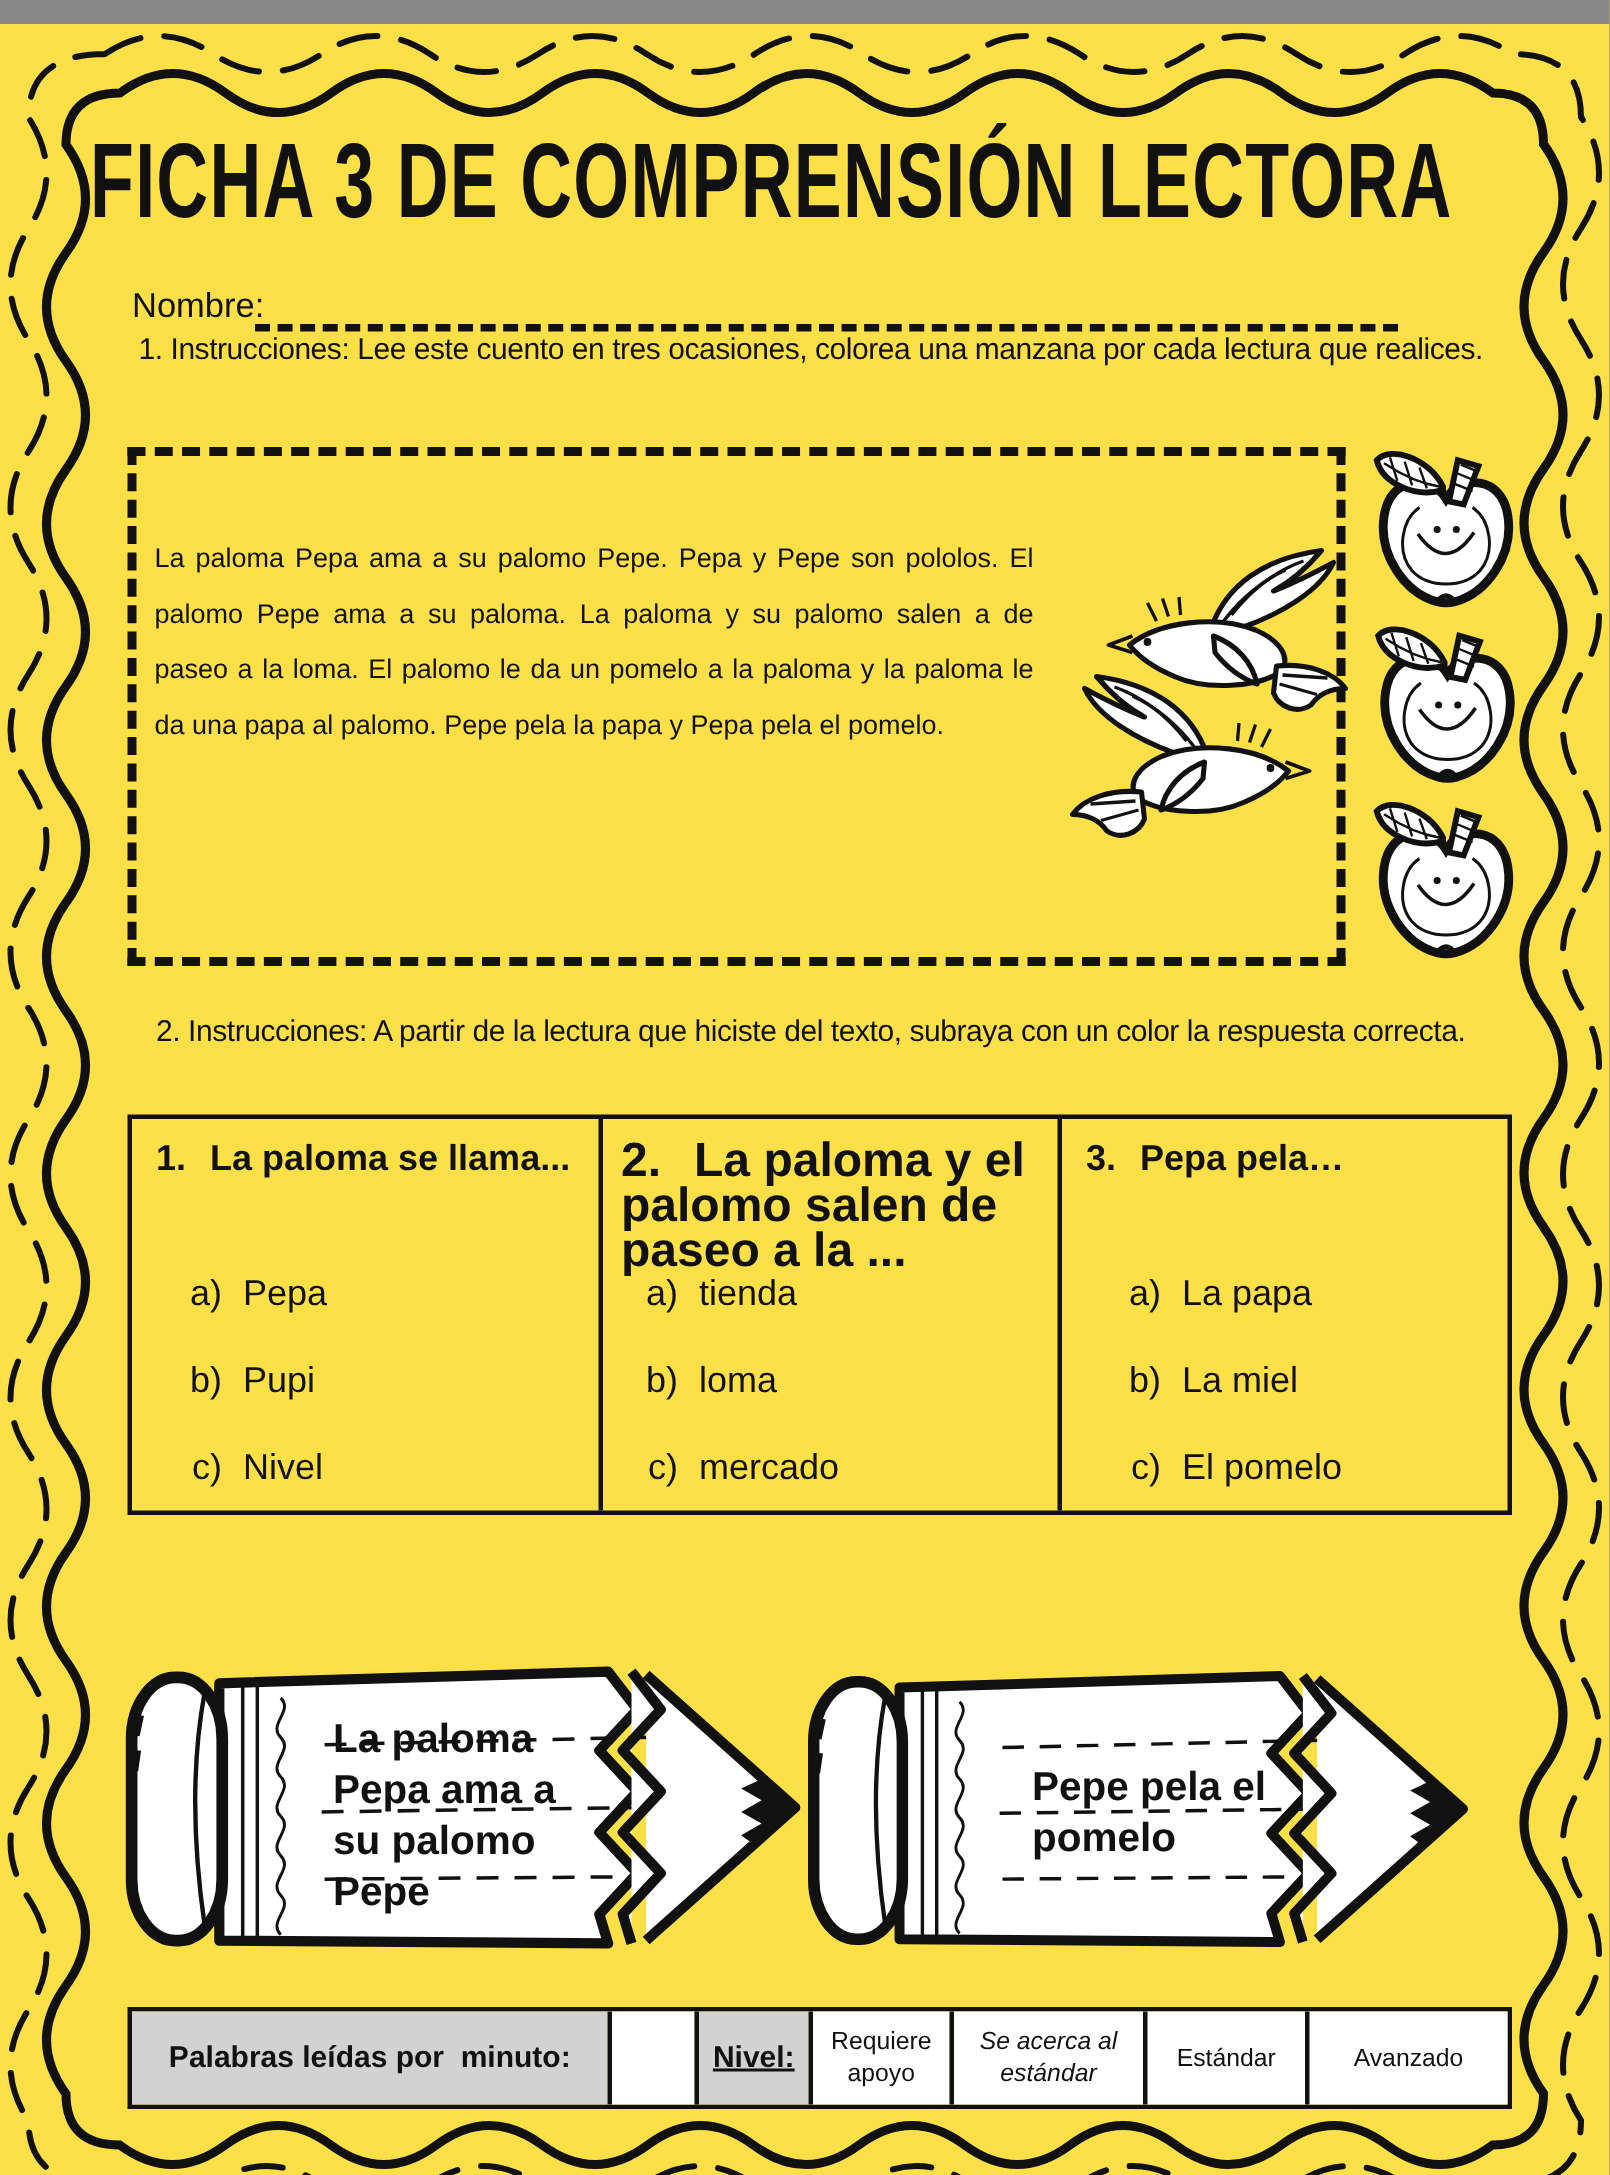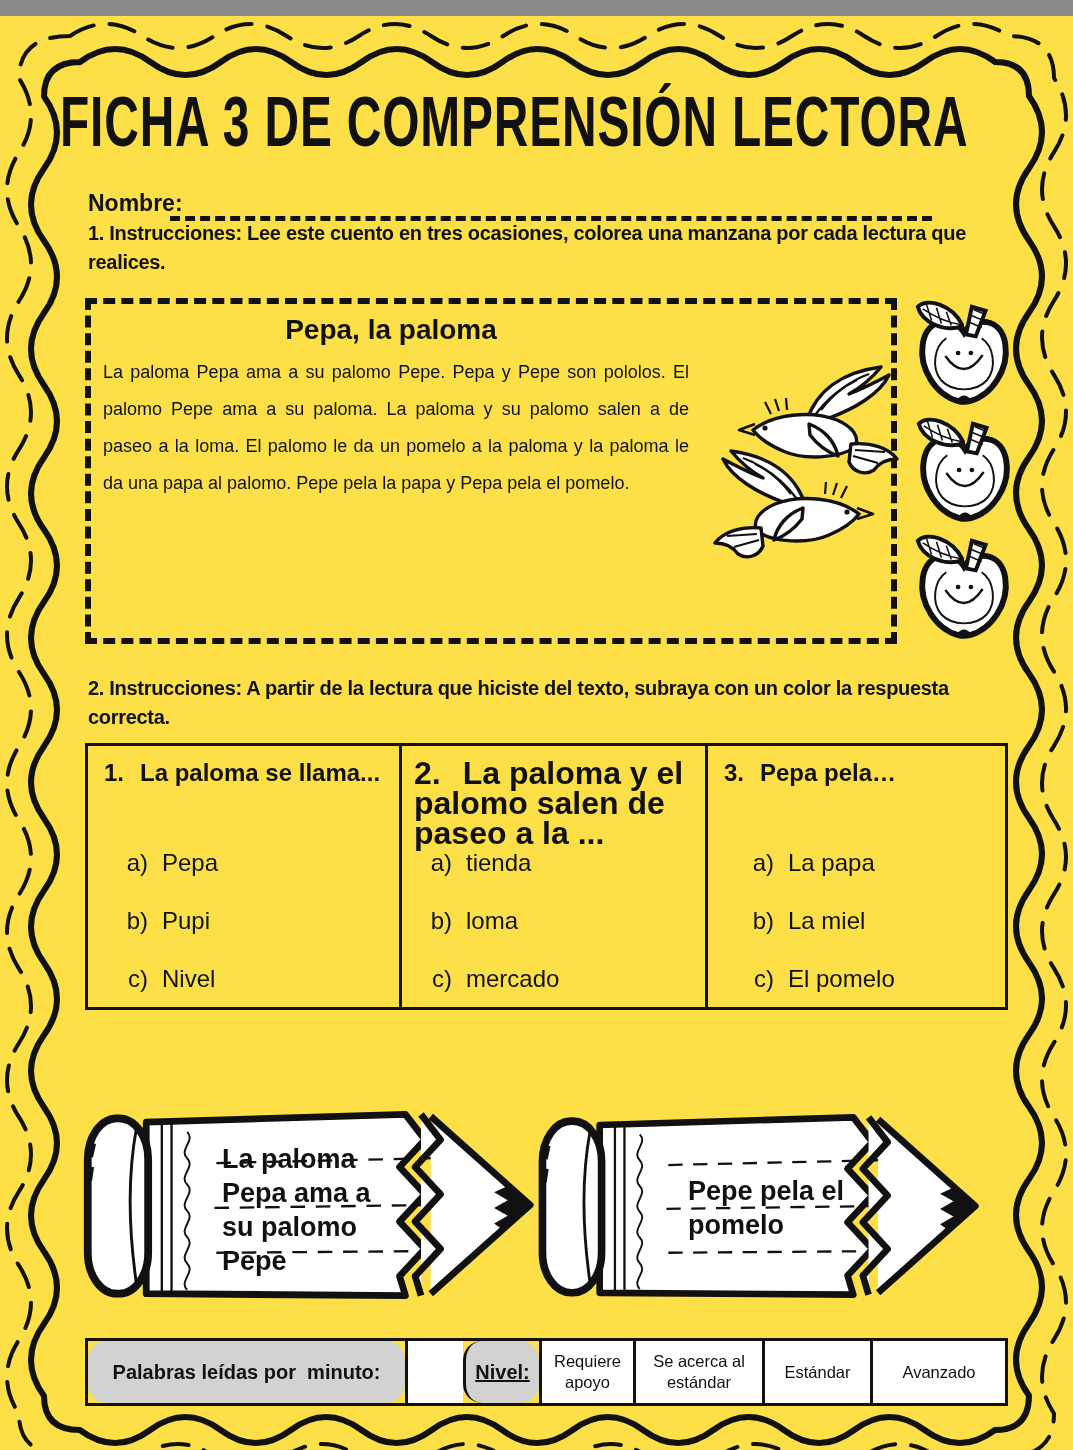--- a/index.html
+++ b/index.html
@@ -8,21 +8,21 @@
     background:#fde047;overflow:hidden;
     font-family:"Liberation Sans",sans-serif;color:#111;
   }
   .abs{position:absolute;}
   
   .title{
     left:60px;top:64px;white-space:nowrap;
     font-size:57px;font-weight:800;letter-spacing:1px;
     transform:scale(0.84,1.24);transform-origin:0 0;
   }
-  .hand{font-weight:700;}
+  .hand{font-weight:400;text-align:center;}
   .name-label{left:88px;top:174px;font-size:23px;}
   .name-line{left:170px;top:172px;width:762px;height:28px;border-bottom:5px dashed #111;}
   .instr{left:88px;font-size:20px;line-height:29px;letter-spacing:-0.3px;width:905px;}
   #instr1{top:203px;}
   #instr2{top:658px;}
   #instr3{top:1006px;}
   
   .story-box{
     left:85px;top:282px;width:800px;height:334px;
     border:6px dashed #111;
@@ -64,25 +64,25 @@
   
   .ftable{
     left:85px;top:1322px;width:923px;height:68px;
     border:3px solid #111;box-sizing:border-box;display:flex;align-items:stretch;
   }
   .fcell{
     box-sizing:border-box;display:flex;align-items:center;justify-content:center;
     text-align:center;background:#fff;
   }
   .fcell + .fcell{border-left:3px solid #111;}
-  .fgray{background:#d2d2d2;border-radius:19px;}
+  .fgray{background:#d2d2d2;}
   .flabel{font-size:20px;font-weight:700;white-space:pre-wrap;}
   .flevel{font-size:16.5px;line-height:1.25;padding:0 4px;}
   #fc1{width:317px;} #fc2{width:58px;} #fc3{width:76px;text-decoration:underline;}
-  #fc4{width:94px;} #fc5{width:129px;} #fc6{width:108px;} #fc7{flex:1;}
+  #fc4{width:94px;} #fc5{width:129px;font-style:italic;} #fc6{width:108px;} #fc7{flex:1;}
   svg{display:block;}
 </style>
 </head>
 <body>
 
 <svg width="0" height="0" style="position:absolute" aria-hidden="true">
   <defs>
     <symbol id="apple" viewBox="0 0 100 115">
       <path d="M50,36 C40,20 12,20 8,48 C4,74 22,100 44,106 C48,107 52,107 56,106 C78,100 96,74 92,48 C88,20 60,20 50,36 Z" fill="#fff" stroke="#111" stroke-width="6"></path>
       <path d="M44,106 q6,-8 12,0" fill="none" stroke="#111" stroke-width="3.5"></path>
@@ -134,21 +134,20 @@
   </svg>
 
   <div class="abs title">FICHA 3 DE COMPRENSIÓN LECTORA</div>
 
   <div class="abs name-label hand">Nombre:</div>
   <div class="abs name-line"></div>
 
   <div id="instr1" class="abs instr hand">1. Instrucciones: Lee este cuento en tres ocasiones, colorea una manzana por cada lectura que realices.</div>
 
   <div class="abs story-box">
-    <div class="abs story-title">Pepa, la paloma</div>
     <div class="abs story-text">La paloma Pepa ama a su palomo Pepe. Pepa y Pepe son pololos. El palomo Pepe ama a su paloma. La paloma y su palomo salen a de paseo a la loma. El palomo le da un pomelo a la paloma y la paloma le da una papa al palomo. Pepe pela la papa y Pepa pela el pomelo.</div>
     <svg class="abs doves" width="225" height="250" viewBox="0 0 225 250">
       <use href="#dove" x="0" y="0" width="166" height="120" transform="translate(58,24)"></use>
       <use href="#dove" x="0" y="0" width="166" height="120" transform="translate(200,108) scale(-1,1)"></use>
     </svg>
   </div>
 
   <svg class="abs apples" width="104" height="350" viewBox="0 0 104 350">
     <use href="#apple" x="1" y="0" width="102" height="113"></use>
     <use href="#apple" x="2" y="117" width="102" height="113"></use>

